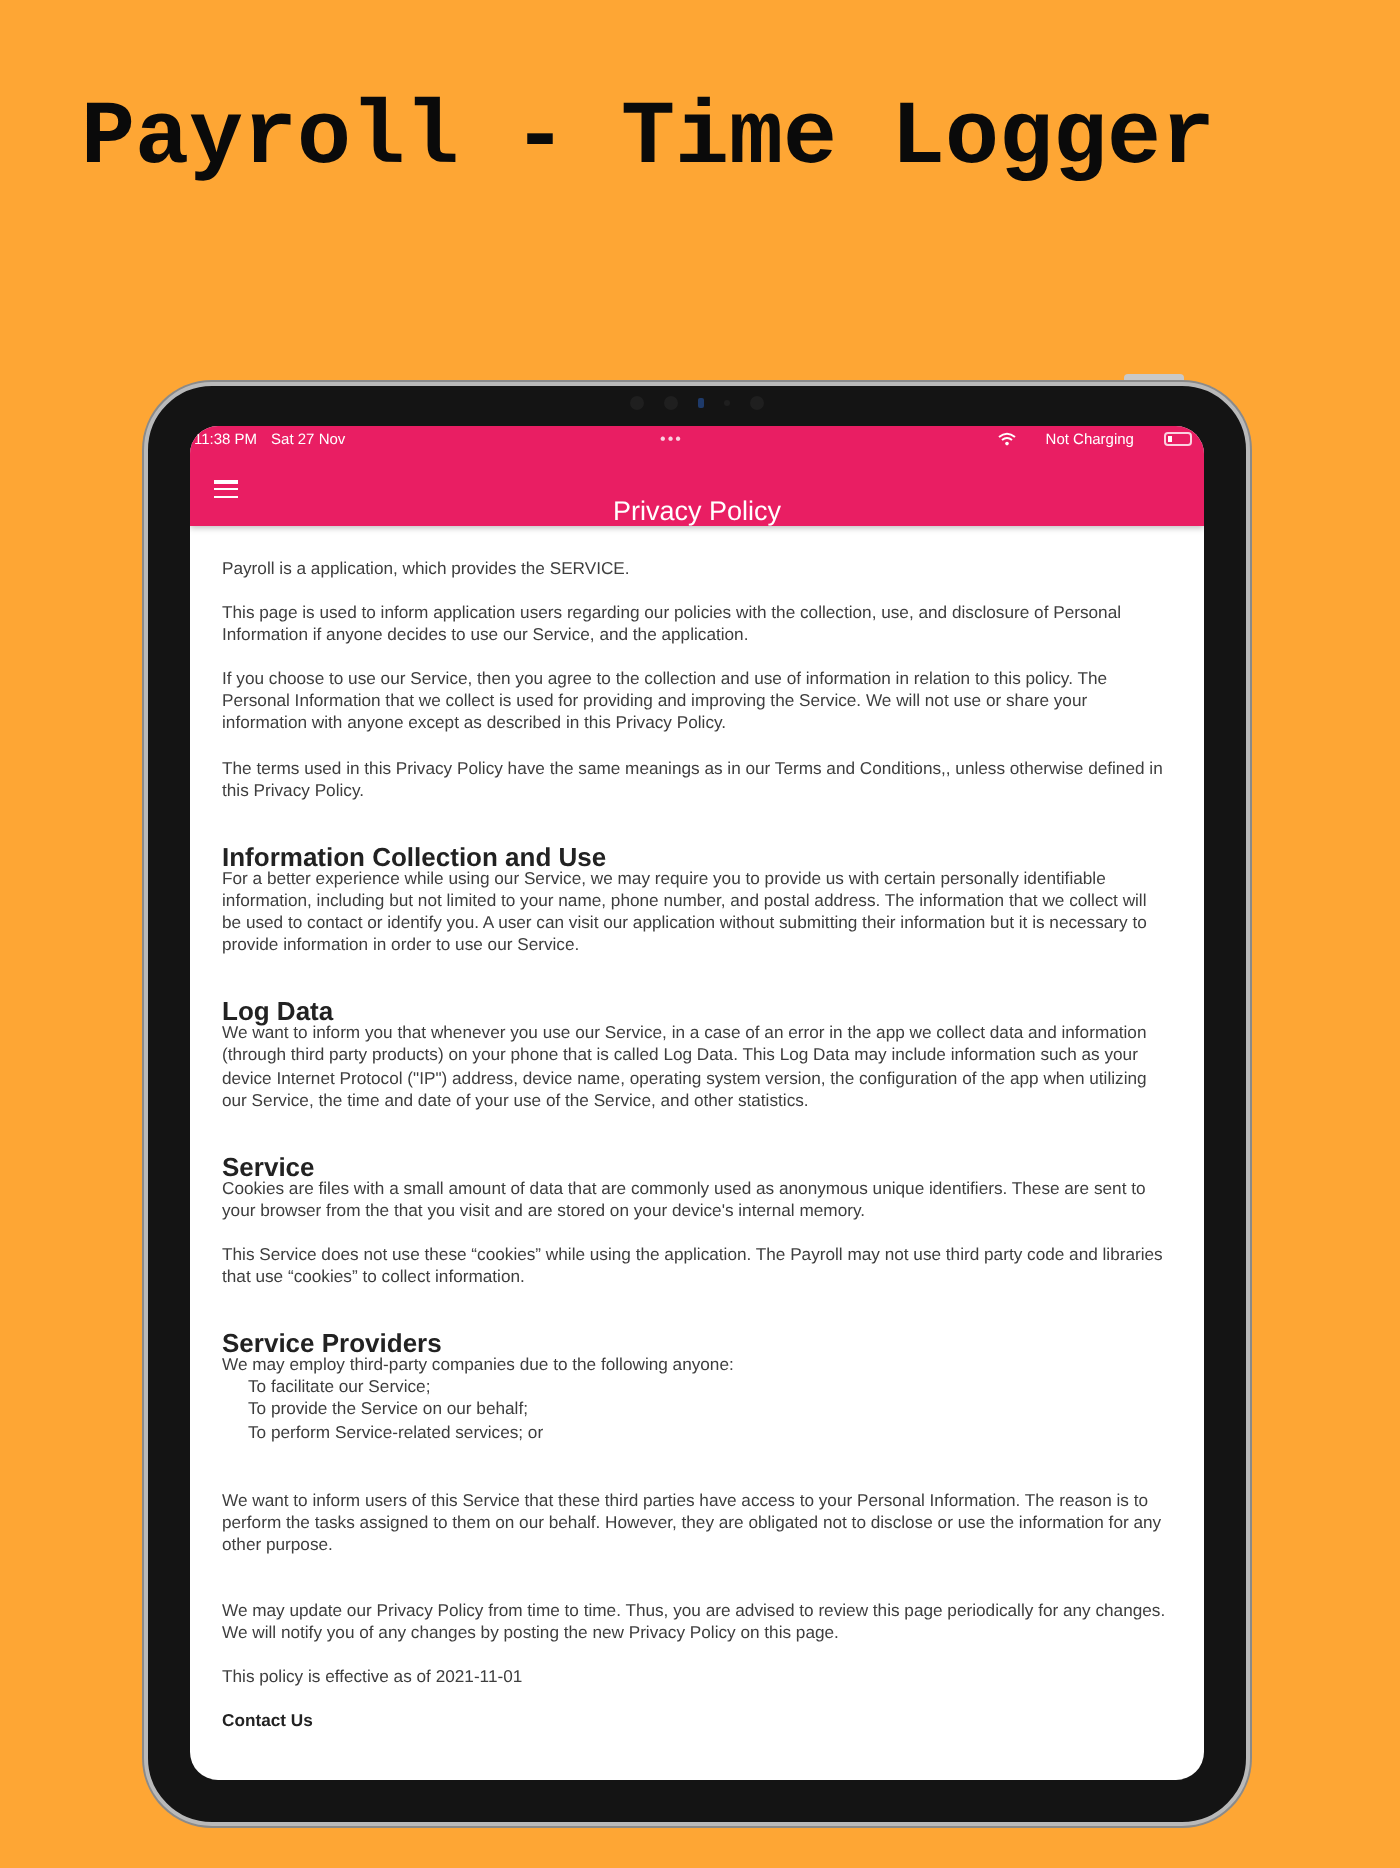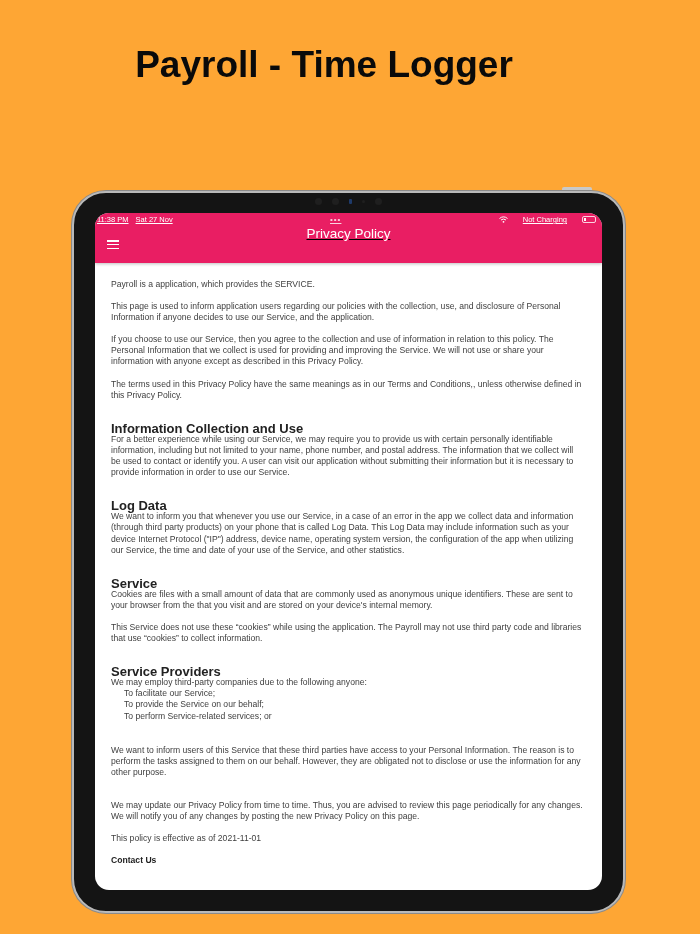--- a/index.html
+++ b/index.html
@@ -6,23 +6,23 @@
   html, body { width: 700px; height: 934px; overflow: hidden; }
   body {
     background: #FEA634;
     font-family: "Liberation Sans", sans-serif;
     position: relative;
   }
   .promo-title {
     position: absolute;
     top: 44px; left: 0; width: 648px;
     text-align: center;
-    font-family: Liberation Sans, sans-serif;
+    font-family: Liberation Mono, monospace;
     font-weight: bold;
-    font-size: 37px;
+    font-size: 45px;
     color: #0a0a0a;
     letter-spacing: 0px;
   }
   .tablet {
     position: absolute;
     left: 72px; top: 191px;
     width: 553px; height: 722px;
     background: #141414;
     border-radius: 34px;
     border: 2px solid #b9b9b9;
@@ -55,37 +55,35 @@
     height: 50px;
     position: relative;
     box-shadow: 0 1px 3px rgba(0,0,0,0.25);
   }
   .status-bar {
     height: 13px;
     display: flex; align-items: center; justify-content: space-between;
     padding: 0 6px 0 2px;
     color: #ffffff;
     font-size: 7.5px;
-    text-decoration: underline;
   }
   .status-left { display: flex; gap: 7px; }
   .status-center { font-size: 8px; letter-spacing: 1px; opacity: 0.8; }
   .status-right { display: flex; align-items: center; gap: 15px; }
   .battery {
     width: 14px; height: 7px;
     border: 1px solid rgba(255,255,255,0.8);
     border-radius: 2px;
     position: relative;
   }
   .battery-level { position: absolute; left: 1px; top: 1px; width: 2px; height: 3px; background: #fff; }
   .toolbar {
     height: 37px;
-    display: flex; align-items: flex-start; justify-content: center;
+    display: flex; align-items: flex-end; justify-content: center;
     position: relative;
-    text-decoration: underline;
   }
   .menu-icon {
     position: absolute; left: 12px; top: 14px;
     width: 12px; height: 9px;
     display: flex; flex-direction: column; justify-content: space-between;
     cursor: pointer;
   }
   .menu-icon span { display: block; height: 1.5px; background: #fff; }
   .page-title {
     color: #ffffff;

